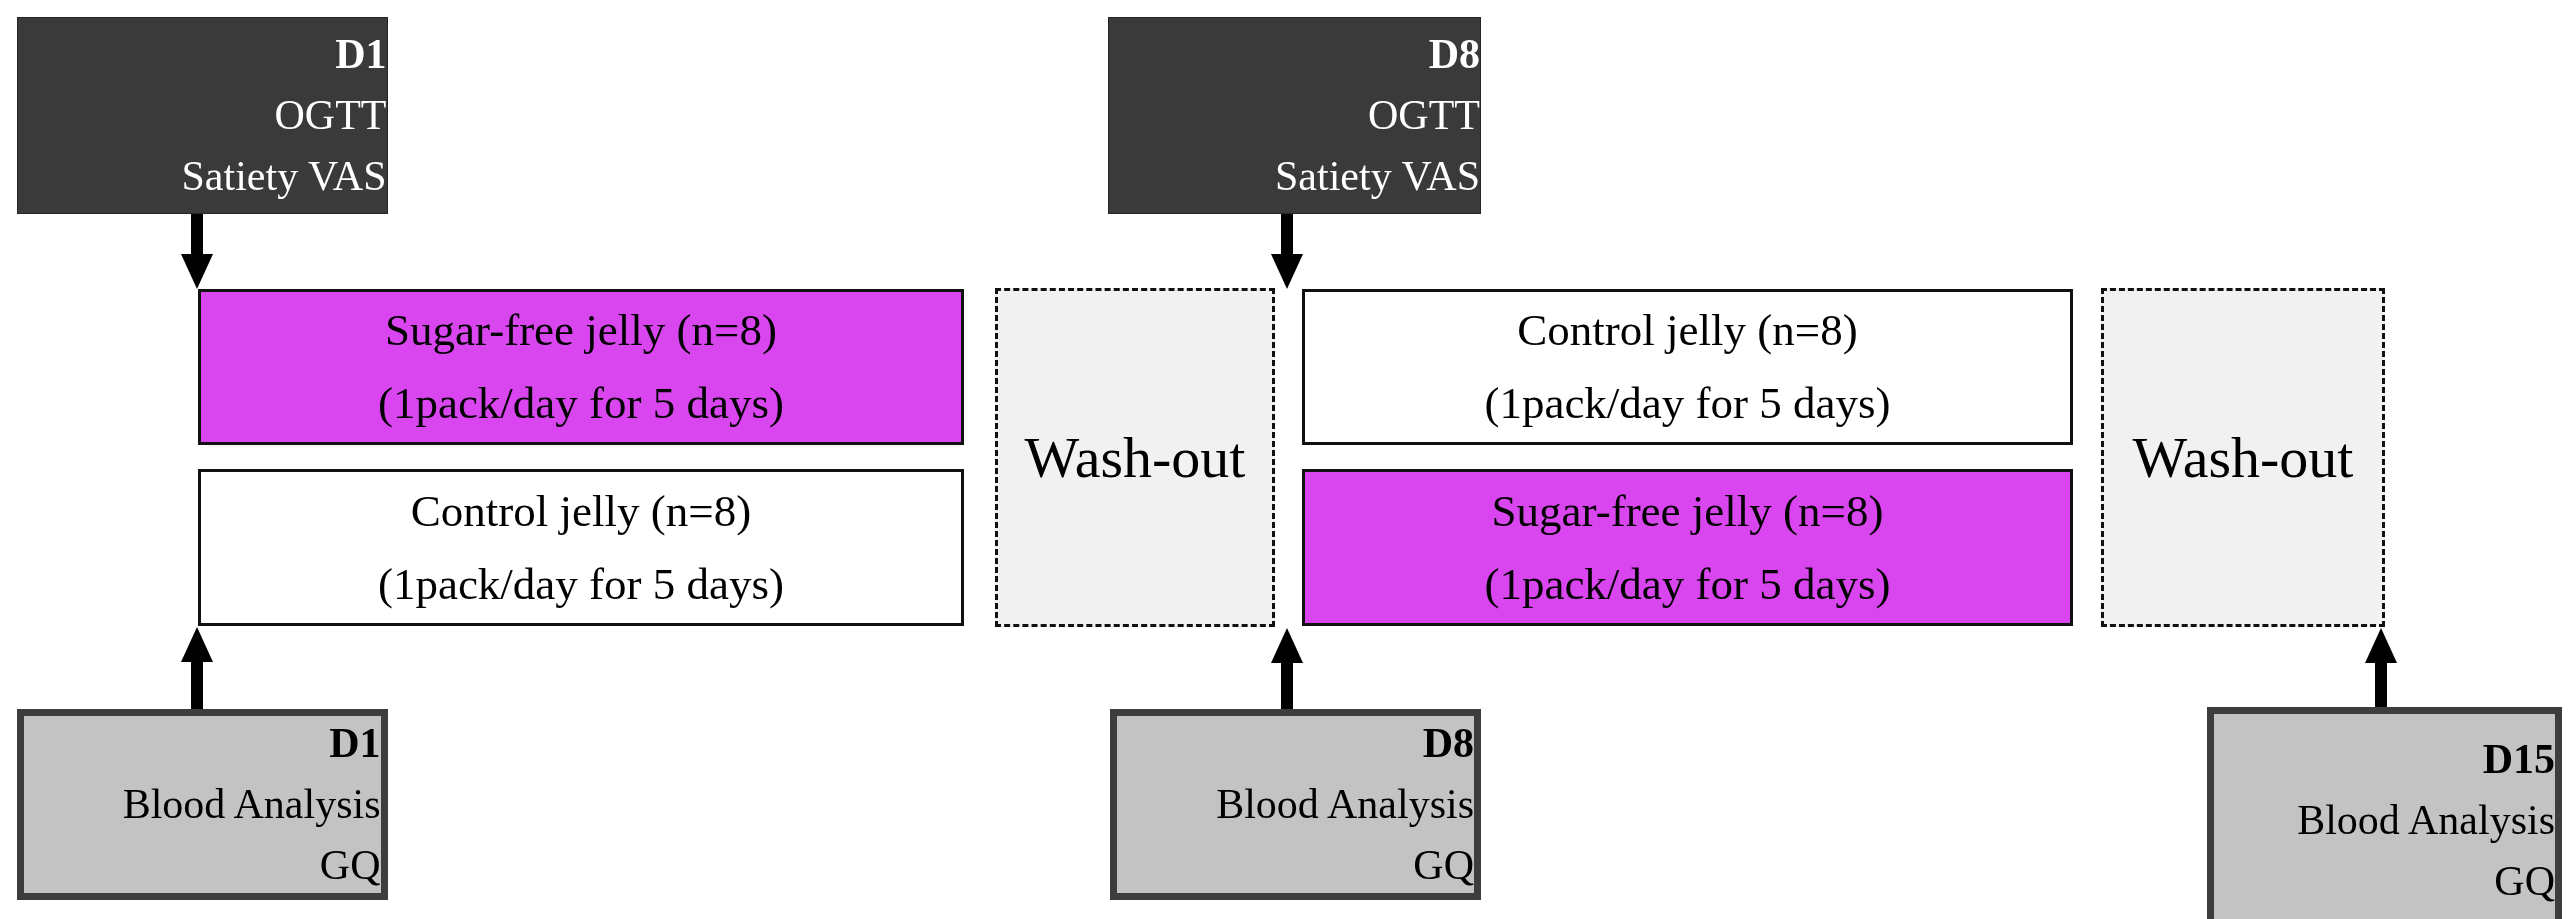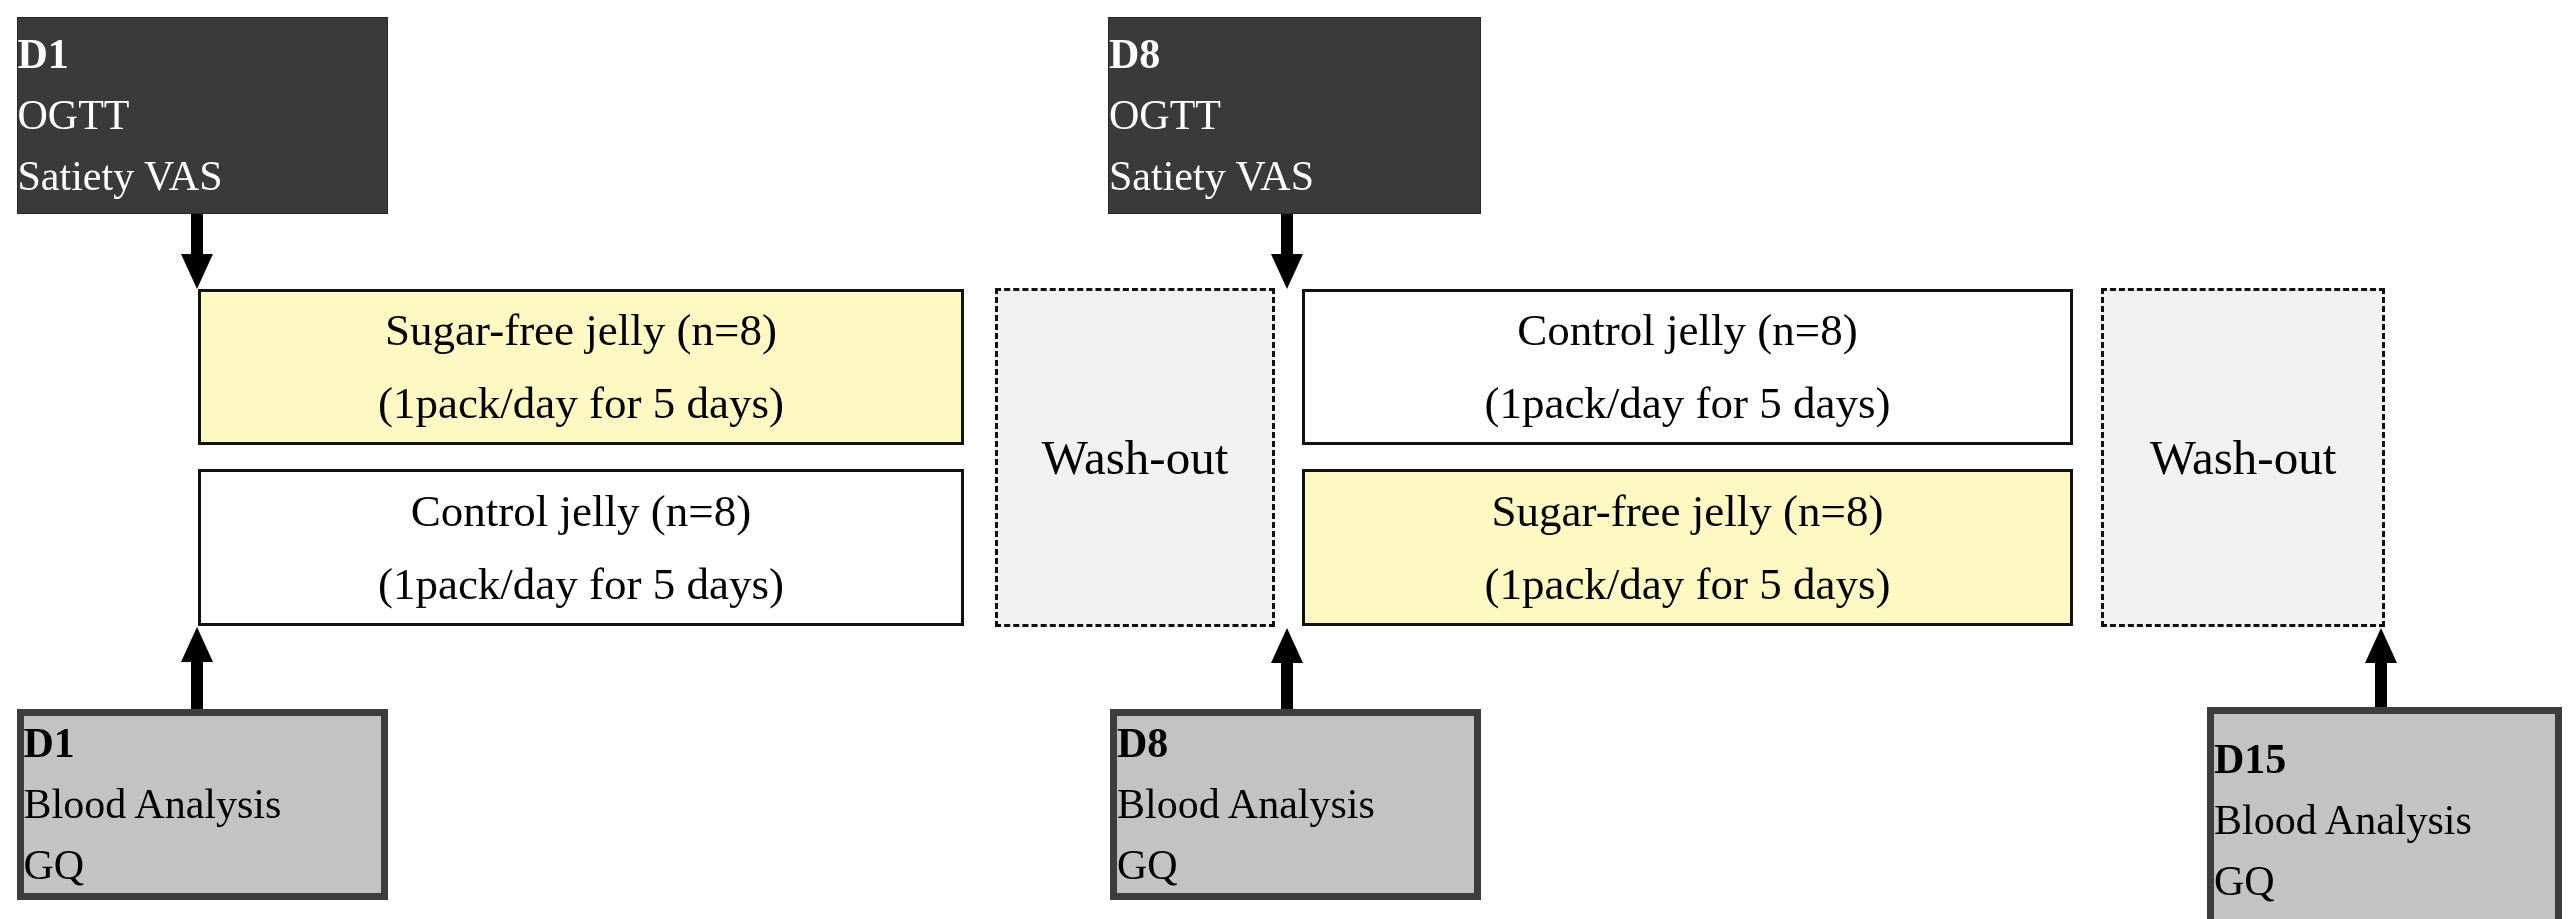--- a/index.html
+++ b/index.html
@@ -10,21 +10,21 @@
     background: #ffffff;
     font-family: "Liberation Serif", serif;
     color: #000000;
     overflow: hidden;
   }
   .box {
     position: absolute;
     box-sizing: border-box;
     display: flex;
     flex-direction: column;
-    align-items: flex-start;
+    align-items: flex-end;
     justify-content: center;
     text-align: center;
   }
   .assess-box {
     background: #3a3a3a;
     color: #ffffff;
     border: 1.7px solid #262626;
     font-size: 42px;
     line-height: 61px;
   }
@@ -41,32 +41,32 @@
     box-sizing: border-box;
     border: 3.5px solid #111111;
     display: flex;
     flex-direction: column;
     align-items: center;
     justify-content: center;
     text-align: center;
     font-size: 45px;
     line-height: 73px;
   }
-  .jelly-shaded { background: #fef9c3; }
+  .jelly-shaded { background: #d946ef; }
   .jelly-white  { background: #ffffff; justify-content: center; }
   .washout {
     position: absolute;
     box-sizing: border-box;
     border: 3.5px dashed #111111;
     background: #f1f1f1;
     display: flex;
     align-items: center;
     justify-content: center;
     text-align: center;
-    font-size: 49px;
+    font-size: 58px;
   }
   .arrow { position: absolute; width: 33px; }
   .arrow .shaft {
     position: absolute;
     left: 10.4px;
     width: 11.3px;
     background: #000000;
   }
   .arrow.down .shaft { top: 0; bottom: 29.5px; }
   .arrow.up   .shaft { bottom: 0; top: 29.5px; }

